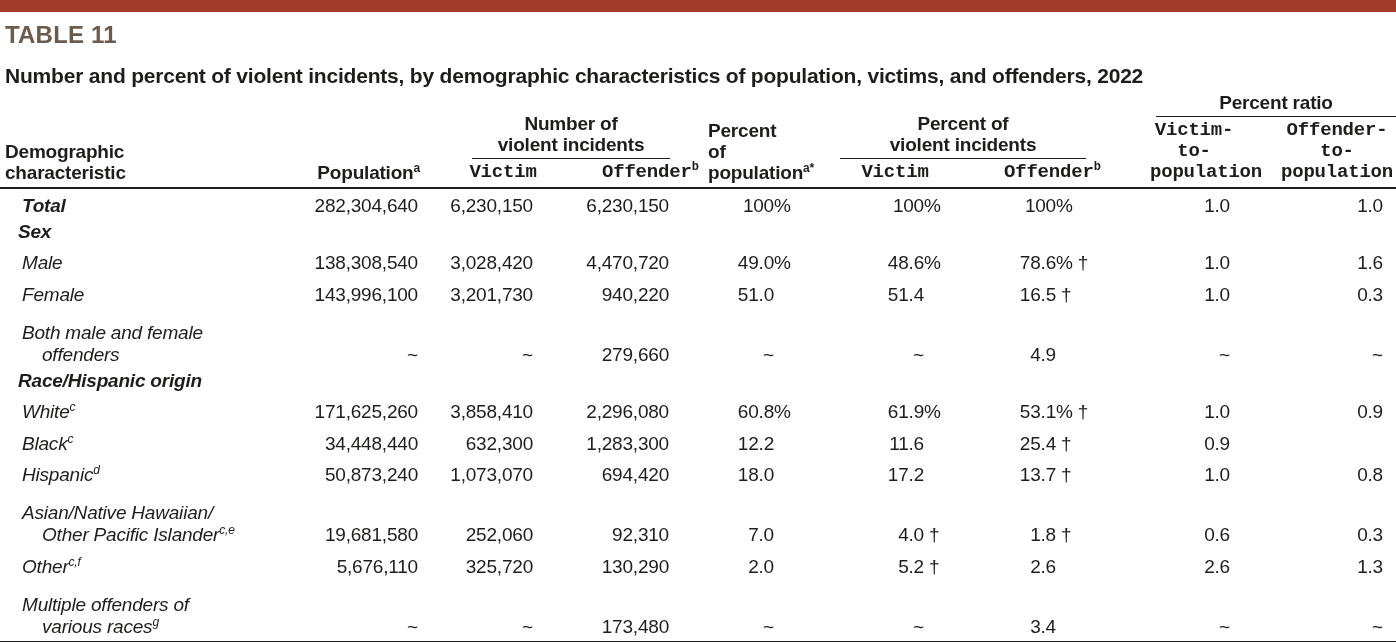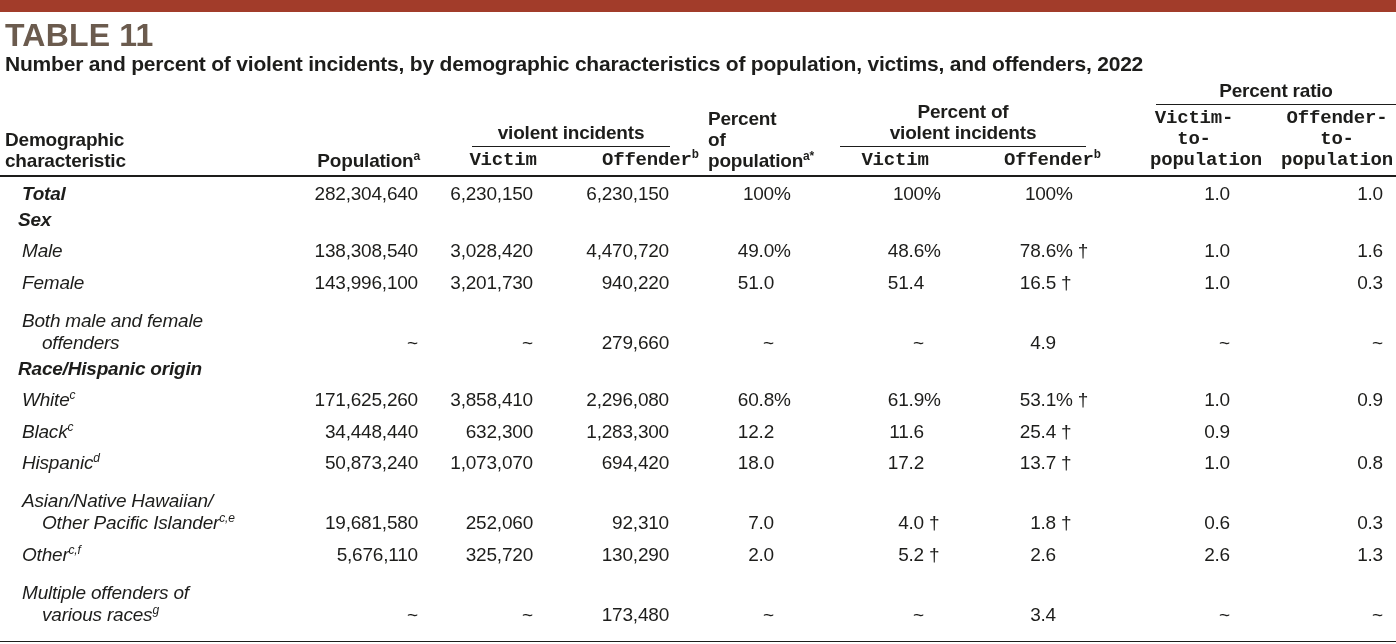--- a/index.html
+++ b/index.html
@@ -3,22 +3,22 @@
 <meta charset="utf-8">
 <style>
   * { box-sizing: border-box; margin: 0; padding: 0; }
   html,body { background:#fff; }
   body { font-family: "Liberation Sans", sans-serif; color: var(--text, #1d1d1b); }
   .page { position: relative; width: 1396px; height: 644px; overflow: hidden; background: #fff; letter-spacing: -0.2px; }
 
   .accent-bar { height: 12px; width: 100%; background: var(--accent, #a23c2a); }
 
   .head-block { padding: 10px 5px 0 5px; }
-  .table-label { font-size: 32px; font-weight: 700; color: var(--label, #6b5b4e); letter-spacing: 0.2px; line-height: 26px; }
-  .table-title { font-size: 21px; font-weight: 700; color: var(--text, #1d1d1b); line-height: 27px; margin-top: 2px; }
+  .table-label { font-size: 24px; font-weight: 700; color: var(--label, #6b5b4e); letter-spacing: 0.2px; line-height: 26px; }
+  .table-title { font-size: 21px; font-weight: 700; color: var(--text, #1d1d1b); line-height: 27px; margin-top: 14px; }
 
   
   .thead { display: flex; align-items: flex-end; height: 86px; margin-top: 14px;
            border-bottom: 2.5px solid var(--rule, #1d1d1b); padding-bottom: 4px;
            font-weight: 700; font-size: 19px; line-height: 21px; }
   sup { font-size: 12px; vertical-align: super; line-height: 0; }
   .hc1 { width: 300px; padding-left: 5px; }
   .hc2 { width: 122px; text-align: right; padding-right: 2px; }
   .hgroup { display: flex; flex-direction: column; justify-content: flex-end; }
   .hg-number { width: 248px; }
@@ -82,20 +82,21 @@
   <div class="thead">
     <div class="hc1">
       <div>Demographic</div>
       <div>characteristic</div>
     </div>
     <div class="hc2">
       <span>Population</span><sup>a</sup>
     </div>
     <div class="hgroup hg-number">
       <div class="hgi">
+        <div>Number of</div>
         <div>violent incidents</div>
       </div>
       <div class="hsubs">
         <div class="hsub s3">
           <span>Victim</span></div>
         <div class="hsub s4">
           <span>Offender</span><sup>b</sup></div>
       </div>
     </div>
     <div class="hc5">

